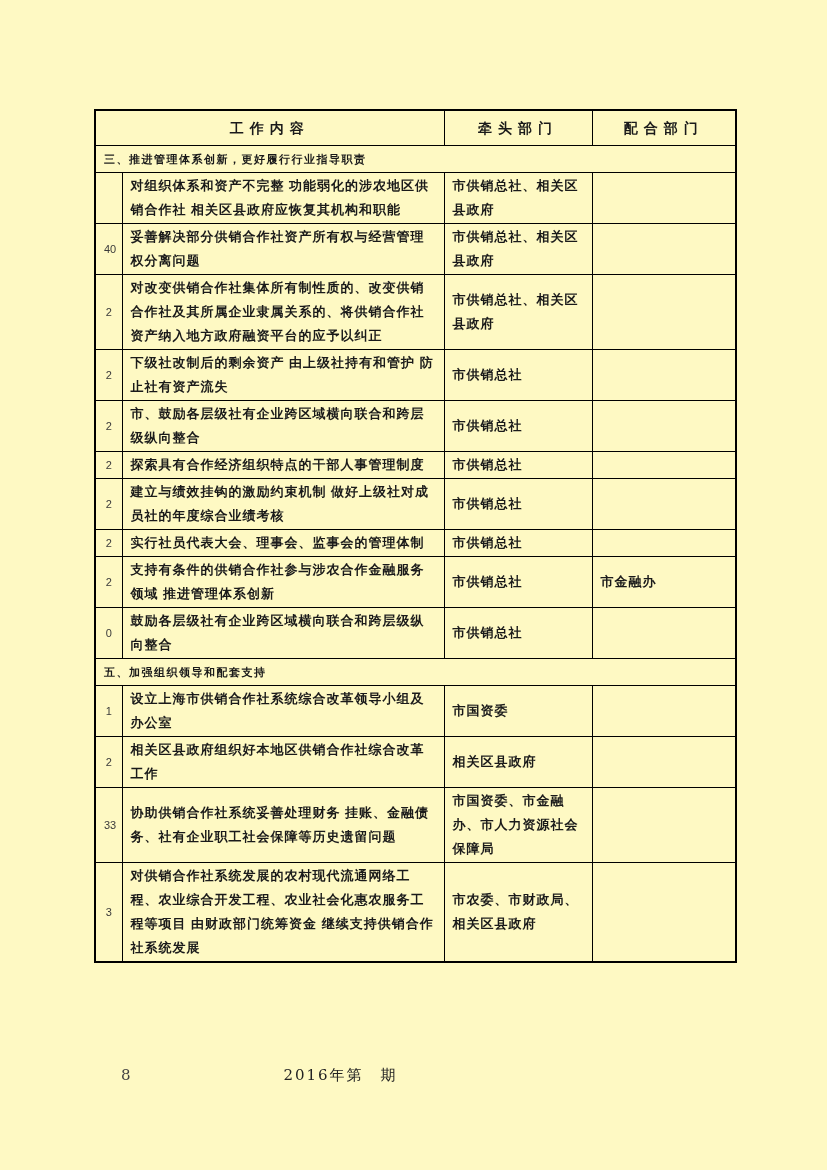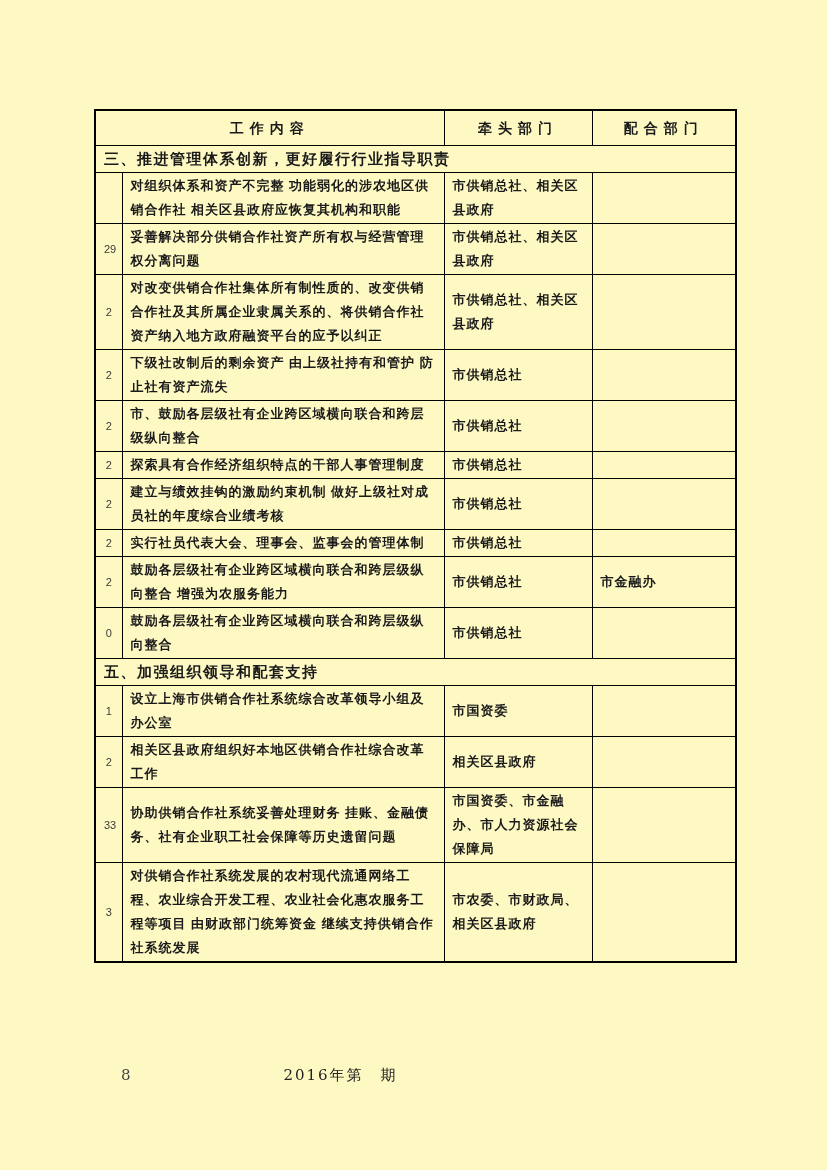--- a/index.html
+++ b/index.html
@@ -39,21 +39,21 @@
   }
   td.hdr {
     height: 32px;
     text-align: center;
     font-size: 14px;
     letter-spacing: 6px;
     padding: 1px 0;
   }
   td.section-cell {
     padding: 2px 4px;
-    font-size: 15px;
+    font-size: 11px;
     letter-spacing: 1.5px;
   }
   td.num-cell {
     padding: 1px 1px;
     text-align: center;
     font-size: 11px;
     font-weight: normal;
     color: #3a3a3a;
     letter-spacing: 0;
   }
@@ -105,21 +105,21 @@
     <tr>
           <td colspan="4" class="section-cell">三、推进管理体系创新，更好履行行业指导职责</td>
         </tr>
         <tr>
           <td class="num-cell"></td>
           <td class="content-cell">对组织体系和资产不完整 功能弱化的涉农地区供销合作社 相关区县政府应恢复其机构和职能</td>
           <td class="lead-cell">市供销总社、相关区县政府</td>
           <td class="support-cell"></td>
         </tr>
         <tr>
-          <td class="num-cell">29</td>
+          <td class="num-cell">40</td>
           <td class="content-cell">妥善解决部分供销合作社资产所有权与经营管理权分离问题</td>
           <td class="lead-cell">市供销总社、相关区县政府</td>
           <td class="support-cell"></td>
         </tr>
         <tr>
           <td class="num-cell">2</td>
           <td class="content-cell">对改变供销合作社集体所有制性质的、改变供销合作社及其所属企业隶属关系的、将供销合作社资产纳入地方政府融资平台的应予以纠正</td>
           <td class="lead-cell">市供销总社、相关区县政府</td>
           <td class="support-cell"></td>
         </tr>
@@ -148,21 +148,21 @@
           <td class="support-cell"></td>
         </tr>
         <tr>
           <td class="num-cell">2</td>
           <td class="content-cell">实行社员代表大会、理事会、监事会的管理体制</td>
           <td class="lead-cell">市供销总社</td>
           <td class="support-cell"></td>
         </tr>
         <tr>
           <td class="num-cell">2</td>
-          <td class="content-cell">鼓励各层级社有企业跨区域横向联合和跨层级纵向整合 增强为农服务能力</td>
+          <td class="content-cell">支持有条件的供销合作社参与涉农合作金融服务领域 推进管理体系创新</td>
           <td class="lead-cell">市供销总社</td>
           <td class="support-cell">市金融办</td>
         </tr>
         <tr>
           <td class="num-cell">0</td>
           <td class="content-cell">鼓励各层级社有企业跨区域横向联合和跨层级纵向整合</td>
           <td class="lead-cell">市供销总社</td>
           <td class="support-cell"></td>
         </tr>
         <tr>

